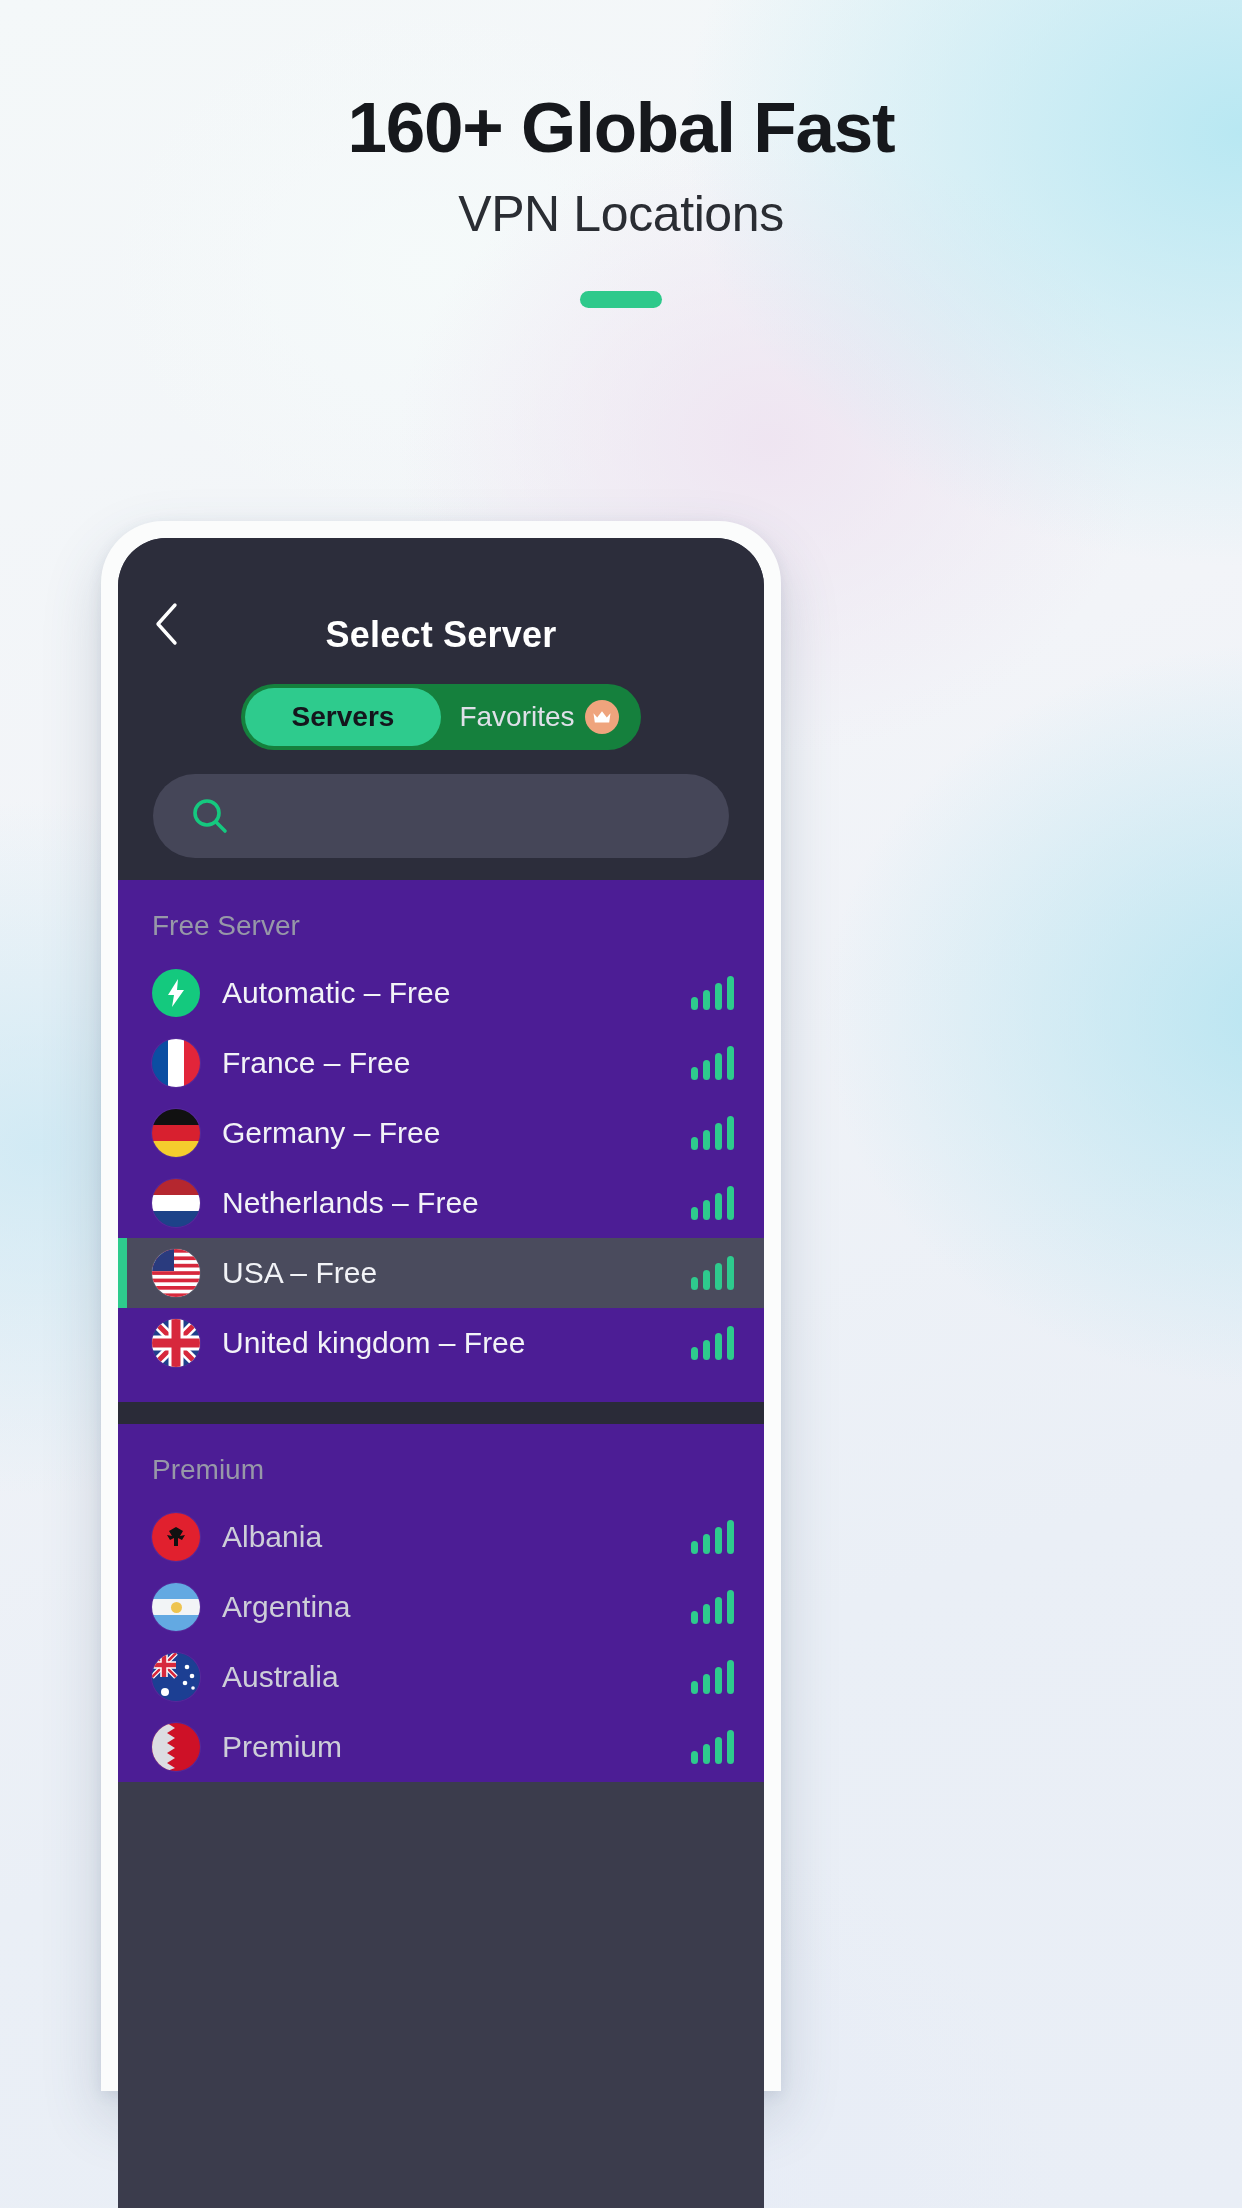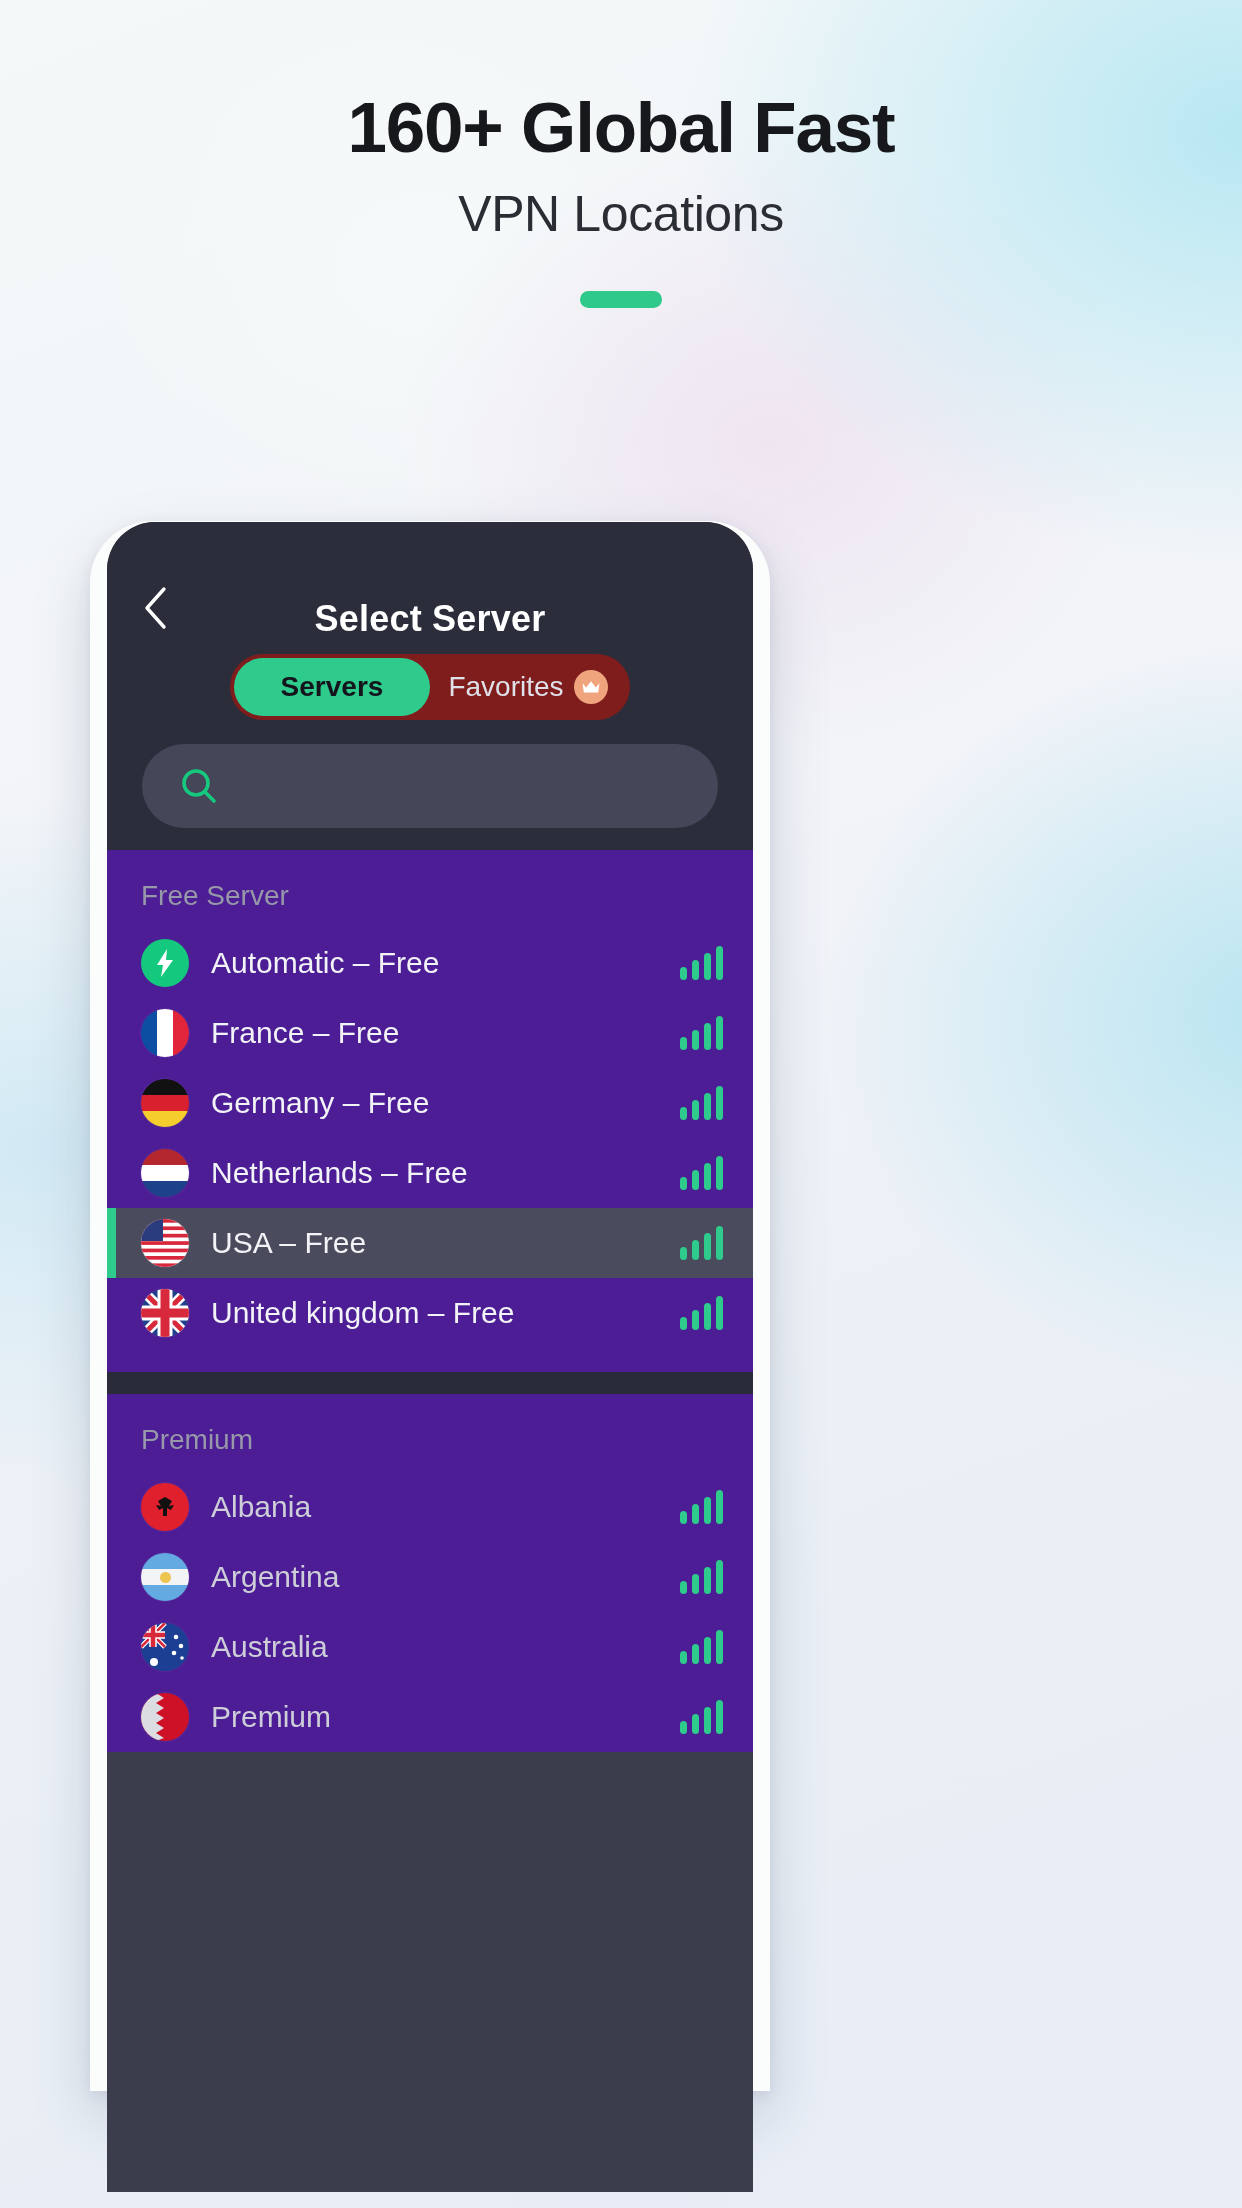--- a/index.html
+++ b/index.html
@@ -21,35 +21,35 @@
   }
   
   #hero{position:absolute;top:0;left:0;width:1242px;z-index:2;text-align:center;}
   .h-title{margin:0;padding-top:90px;font-size:71px;line-height:1.06;font-weight:700;
     color:#16181c;letter-spacing:-1.2px;}
   .h-sub{margin:0;padding-top:22px;font-size:50px;line-height:1.1;font-weight:400;
     color:#2a2d33;letter-spacing:-.4px;}
   .h-rule{width:82px;height:17px;border-radius:9px;background:#2ec98b;margin:49px auto 0;}
 
   
-  #phone{position:absolute;left:90px;top:521px;width:680px;height:1570px;z-index:3;
+  #phone{position:absolute;left:101px;top:521px;width:680px;height:1570px;z-index:3;
     background:#fbfcfc;border-radius:62px 62px 0 0;
     box-shadow:0 26px 60px rgba(60,80,110,.20), 0 4px 14px rgba(60,80,110,.10);
-    padding:1px 17px 0 17px;box-sizing:border-box;}
+    padding:17px 17px 0 17px;box-sizing:border-box;}
   #screen{width:646px;height:1670px;border-radius:48px 48px 0 0;overflow:hidden;
     background:#3b3c4c;position:relative;}
 
   
   .app-head{background:#2c2d3b;padding:0 0 0 0;}
   .nav{height:118px;position:relative;display:flex;align-items:flex-end;padding-bottom:6px;}
   .back{position:absolute;left:26px;bottom:12px;width:44px;height:52px;
     display:flex;align-items:center;justify-content:center;cursor:pointer;}
   .nav-title{flex:1;text-align:center;color:#fff;font-size:36px;font-weight:700;letter-spacing:.2px;}
 
-  .tabs{margin:8px auto 0;width:400px;height:66px;background:#7f1d1d;border-radius:36px;
+  .tabs{margin:22px auto 0;width:400px;height:66px;background:#15803d;border-radius:36px;
     display:flex;align-items:center;padding:4px;box-sizing:border-box;}
   .tab{flex:1;height:58px;border-radius:32px;display:flex;align-items:center;justify-content:center;
     font-size:28px;color:#dfe0e8;cursor:pointer;gap:10px;}
   .tab.active{background:#2ecb8d;color:#14151c;font-weight:700;}
   .crown{width:34px;height:34px;border-radius:50%;background:#efa47d;display:flex;
     align-items:center;justify-content:center;}
 
   .searchwrap{margin:24px auto 0;width:576px;height:84px;background:#454658;border-radius:42px;
     display:flex;align-items:center;padding:0 34px 0 36px;box-sizing:border-box;}
   .searchwrap input{flex:1;background:transparent;border:0;outline:none;color:#e6e7ee;

